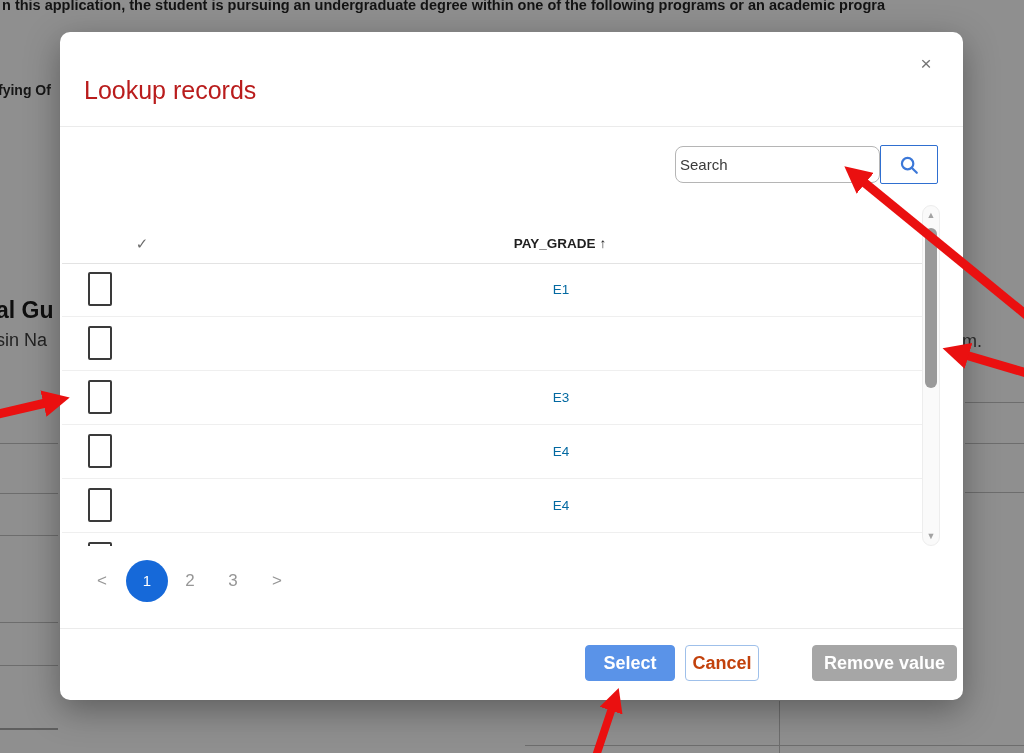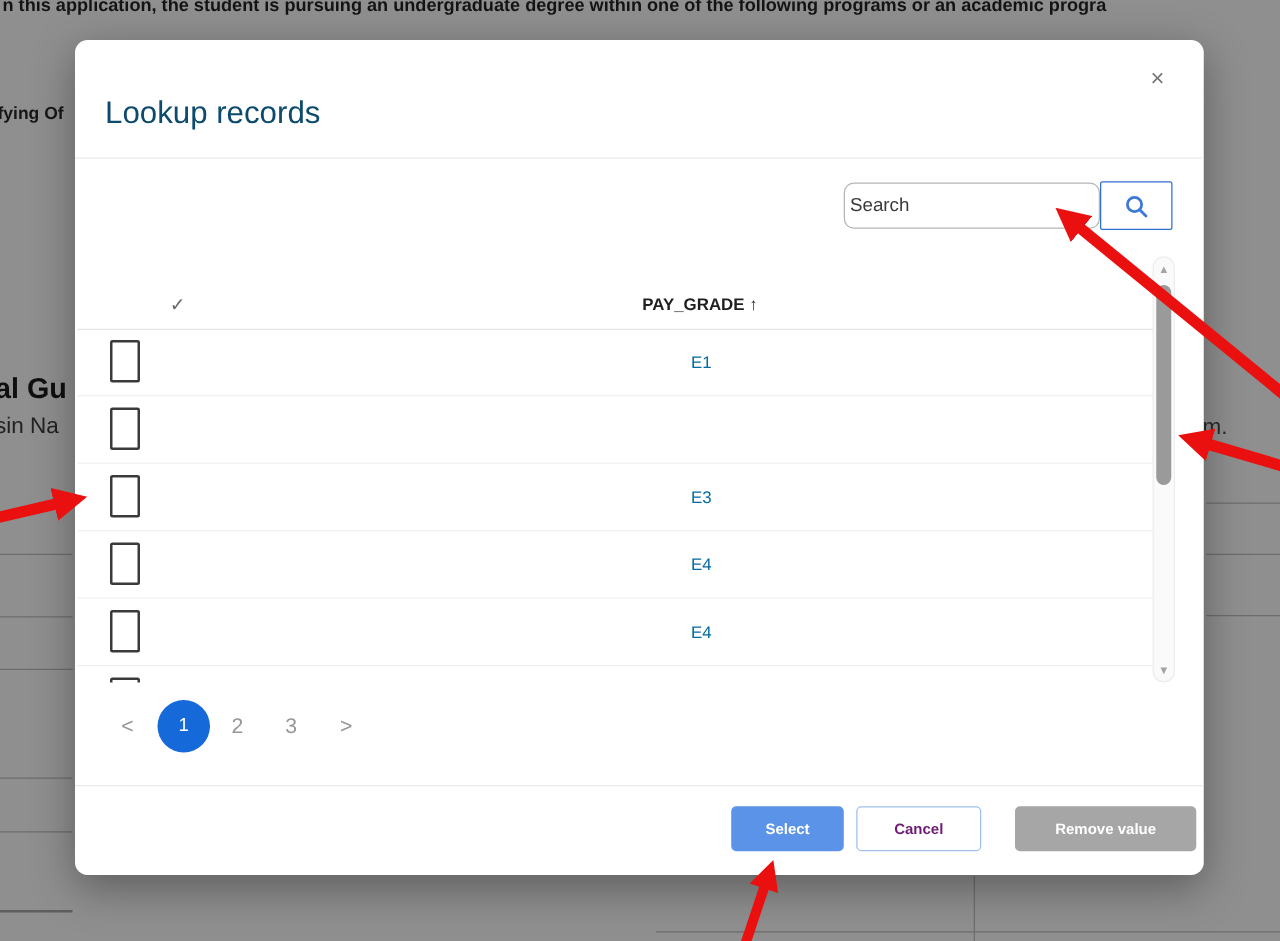--- a/index.html
+++ b/index.html
@@ -13,21 +13,21 @@
   .bg-frag-2{left:-4px;top:297px;font-size:23px;font-weight:bold;color:#0f0f0f;}
   .bg-frag-3{left:-4px;top:330px;font-size:18px;color:#222;}
   .bg-frag-4{left:962px;top:331px;font-size:18px;color:#2b2b2b;}
   .bg-line{position:absolute;background:#6d6d6d;}
   
   .modal{position:absolute;left:60px;top:32px;width:903px;height:668px;background:#fff;
          border-radius:10px;box-shadow:0 10px 34px rgba(0,0,0,.35);}
   .close-btn{position:absolute;left:850px;top:16px;width:32px;height:32px;border:none;
              background:none;color:#757575;font-size:19px;line-height:32px;text-align:center;
              cursor:pointer;padding:0;}
-  .modal-title{position:absolute;left:24px;top:44px;font-size:25px;color:#0c4a6e;}
+  .modal-title{position:absolute;left:24px;top:44px;font-size:25px;color:#b91c1c;}
   .hdr-divider{position:absolute;left:0;top:94px;width:903px;height:1px;background:#ebebeb;}
   
   .search-input{position:absolute;left:615px;top:114px;width:205px;height:37px;
                 box-sizing:border-box;border:1px solid #b5b5b5;border-radius:8px;
                 padding:0 4px;font-size:15px;color:#3a3a3a;outline:none;
                 font-family:"Liberation Sans",sans-serif;}
   .search-input::placeholder{color:#3a3a3a;opacity:1;}
   .search-btn{position:absolute;left:820px;top:113px;width:58px;height:39px;background:#fff;
               border:1.5px solid #2f6fd0;box-sizing:border-box;border-radius:2px;
               cursor:pointer;display:flex;align-items:center;justify-content:center;}
@@ -55,25 +55,25 @@
   
   .pager{position:absolute;left:0;top:527px;height:46px;}
   .pg-item{position:absolute;top:0;width:44px;height:44px;line-height:44px;text-align:center;
            font-size:17px;color:#969696;cursor:pointer;}
   .pg-prev{left:20px;} .pg-2{left:108px;} .pg-3{left:151px;} .pg-next{left:195px;}
   .pg-active{position:absolute;left:66px;top:1px;width:42px;height:42px;border-radius:50%;
              background:#1669d9;color:#fff;font-size:15px;line-height:42px;text-align:center;
              cursor:pointer;}
   
   .ftr-divider{position:absolute;left:0;top:596px;width:903px;height:1px;background:#ebebeb;}
-  .btn{position:absolute;top:613px;height:36px;border-radius:4px;font-size:12px;
+  .btn{position:absolute;top:613px;height:36px;border-radius:4px;font-size:18px;
        font-weight:bold;cursor:pointer;font-family:"Liberation Sans",sans-serif;
        box-sizing:border-box;}
   .btn-select{left:525px;width:90px;background:#5a93e8;border:1px solid #5a93e8;color:#fff;}
-  .btn-cancel{left:625px;width:100px;background:#fff;border:1.5px solid #9fc0ea;color:#701a75;}
+  .btn-cancel{left:625px;width:74px;background:#fff;border:1.5px solid #9fc0ea;color:#c2410c;}
   .btn-remove{left:733px;width:145px;background:#a6a6a6;border:1px solid #a6a6a6;color:#fff;margin-left:19px;}
   
   .arrows{position:absolute;left:0;top:0;width:1024px;height:753px;pointer-events:none;}
 </style>
 </head>
 <body>
 
 <div class="stage">
 
   <div>

